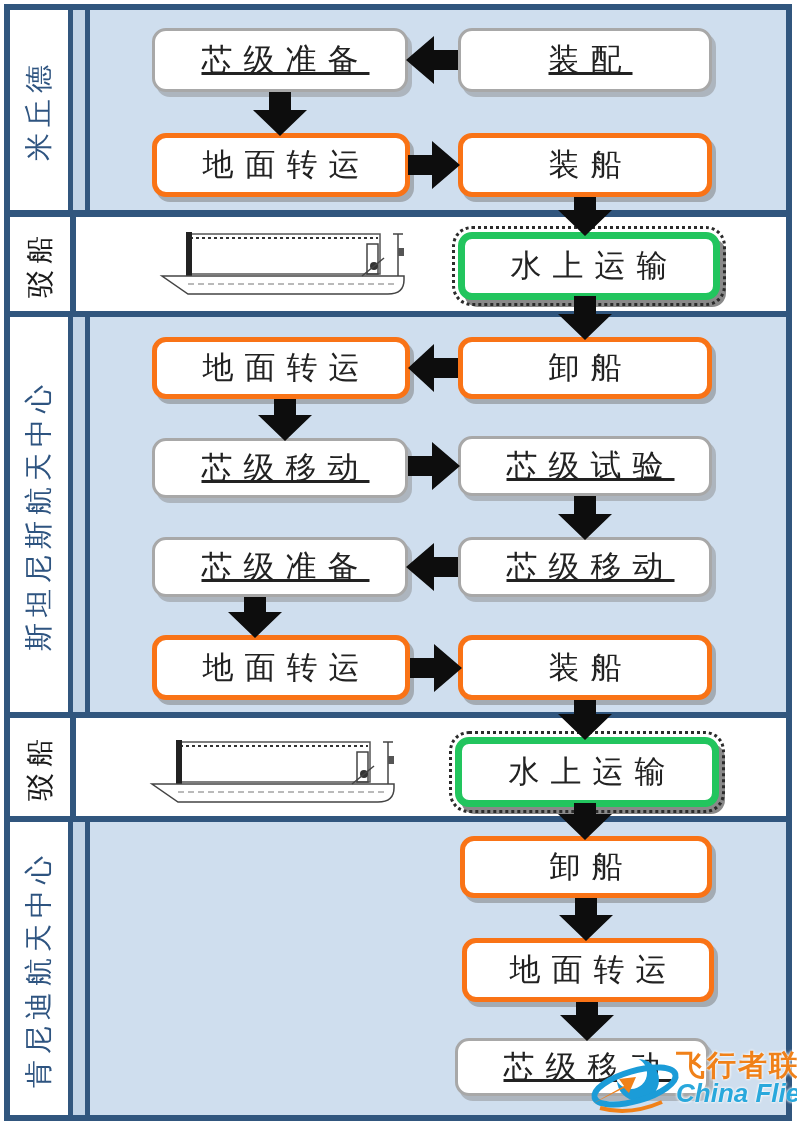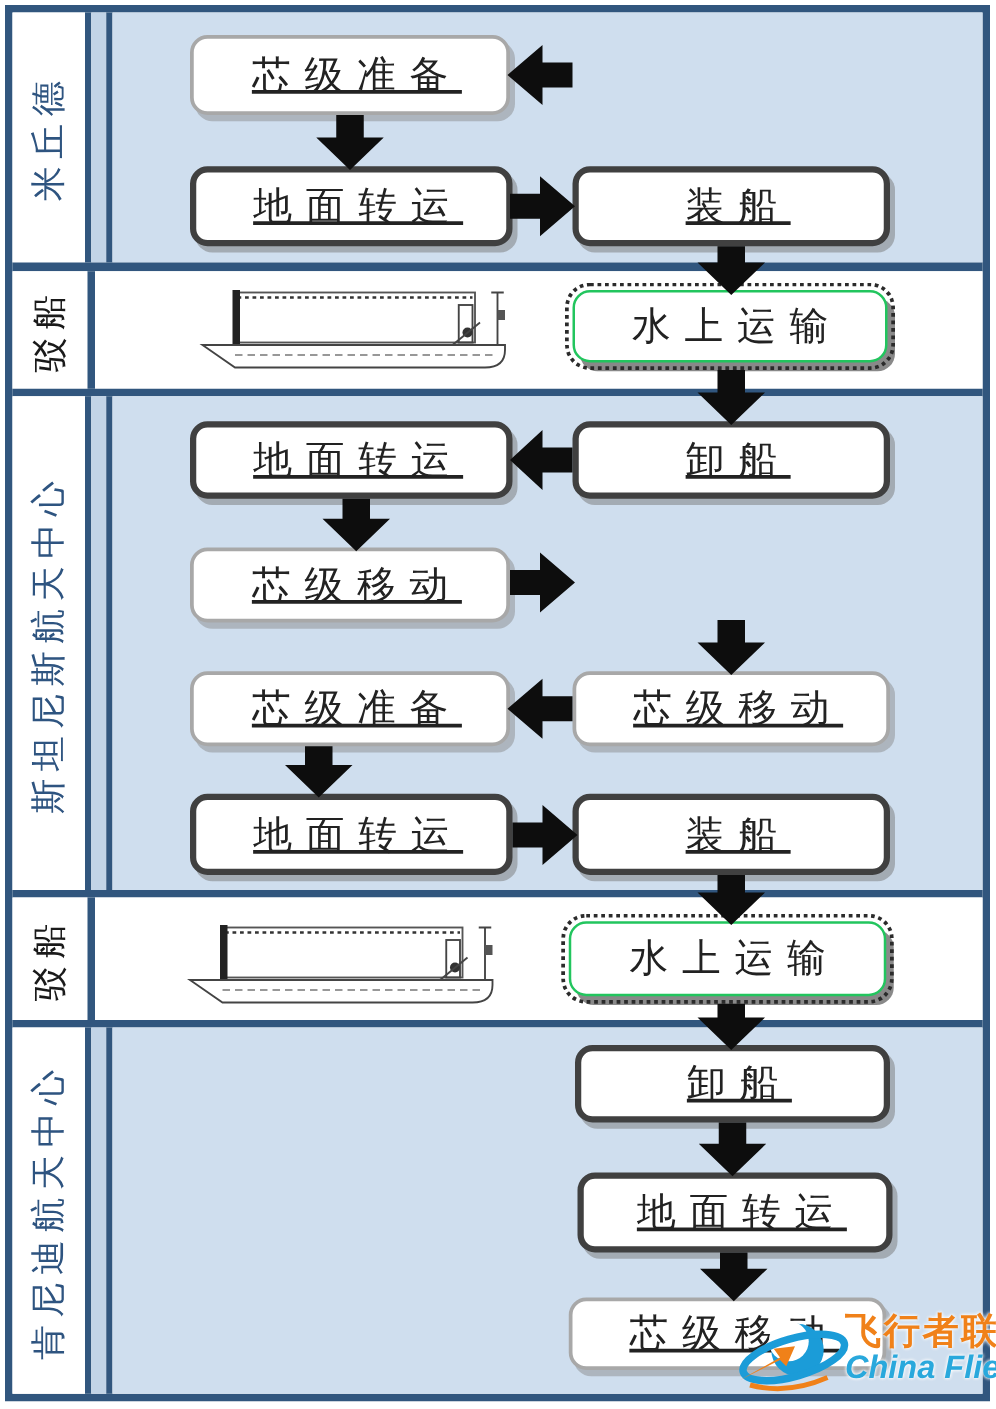--- a/index.html
+++ b/index.html
@@ -20,22 +20,22 @@
   .vlabel{display:flex;align-items:center;justify-content:center;background:#fff;}
   .vlabel span{transform:rotate(-90deg);white-space:nowrap;letter-spacing:6px;
                font-size:28px;font-weight:500;}
   .lbl-blue span{color:#2e5480;}
   .lbl-black span{color:#1a1a1a;}
   
   .node{position:absolute;background:#fff;border-radius:14px;display:flex;
         align-items:center;justify-content:center;font-size:31px;color:#222;
         letter-spacing:11px;text-indent:11px;}
   .node.gray{border:3px solid #a8a8a8;box-shadow:4px 5px 0 rgba(130,130,130,.45);text-decoration:underline;}
-  .node.black{border:5px solid #404040;box-shadow:4px 5px 0 rgba(120,120,120,.5);text-decoration:underline;}
-  .node.speckle{border:2px solid #22c55e;outline:3px dotted #2b2b2b;outline-offset:3px;
+  .node.black{border:5px solid #f97316;box-shadow:4px 5px 0 rgba(120,120,120,.5);}
+  .node.speckle{border:7px solid #22c55e;outline:3px dotted #2b2b2b;outline-offset:3px;
         box-shadow:6px 7px 0 rgba(40,40,40,.55);}
   svg{display:block;}
   .arrow-layer{position:absolute;left:0;top:0;pointer-events:none;}
   
   .wm{position:absolute;left:588px;top:1040px;width:209px;height:87px;}
   .wm-text{position:absolute;left:88px;top:10px;line-height:1.05;}
   .wm-cn{font-size:29px;font-weight:bold;color:#f08119;letter-spacing:2px;
          text-shadow:0 0 3px #fff,0 0 3px #fff;white-space:nowrap;}
   .wm-en{font-size:26px;font-weight:bold;font-style:italic;color:#29a8dc;
          text-shadow:0 0 3px #fff,0 0 3px #fff;white-space:nowrap;}
@@ -112,26 +112,28 @@
       <line x1="204" y1="48" x2="226" y2="30" stroke="#444" stroke-width="1.5"></line>
       <line x1="240" y1="6" x2="240" y2="48" stroke="#444" stroke-width="1.5"></line>
       <line x1="235" y1="6" x2="245" y2="6" stroke="#444" stroke-width="1.5"></line>
       <rect x="240" y="20" width="6" height="8" fill="#555"></rect>
       <path d="M4,48 H246 V52 Q246,66 230,66 H30 Z" fill="none" stroke="#444" stroke-width="1.5"></path>
       <line x1="30" y1="56" x2="236" y2="56" stroke="#777" stroke-width="1.2" stroke-dasharray="6 4"></line>
     </svg>
   </div>
 
   <div class="node gray" style="left:152px;top:28px;width:250px;height:58px;">芯级准备</div>
+  <div class="node gray" style="left:458px;top:28px;width:248px;height:58px;">装配</div>
   <div class="node black" style="left:152px;top:133px;width:248px;height:54px;">地面转运</div>
   <div class="node black" style="left:458px;top:133px;width:244px;height:54px;">装船</div>
   <div class="node speckle" style="left:458px;top:232px;width:248px;height:54px;">水上运输</div>
   <div class="node black" style="left:152px;top:337px;width:248px;height:52px;">地面转运</div>
   <div class="node black" style="left:458px;top:337px;width:244px;height:52px;">卸船</div>
   <div class="node gray" style="left:152px;top:438px;width:250px;height:54px;">芯级移动</div>
+  <div class="node gray" style="left:458px;top:436px;width:248px;height:54px;">芯级试验</div>
   <div class="node gray" style="left:152px;top:537px;width:250px;height:54px;">芯级准备</div>
   <div class="node gray" style="left:458px;top:537px;width:248px;height:54px;">芯级移动</div>
   <div class="node black" style="left:152px;top:635px;width:248px;height:55px;">地面转运</div>
   <div class="node black" style="left:458px;top:635px;width:244px;height:55px;">装船</div>
   <div class="node speckle" style="left:455px;top:737px;width:250px;height:56px;">水上运输</div>
   <div class="node black" style="left:460px;top:836px;width:242px;height:52px;">卸船</div>
   <div class="node black" style="left:462px;top:938px;width:242px;height:54px;">地面转运</div>
   <div class="node gray" style="left:455px;top:1038px;width:248px;height:52px;">芯级移动</div>
 
   <svg class="arrow-layer" width="797" height="1127" viewBox="0 0 797 1127">

